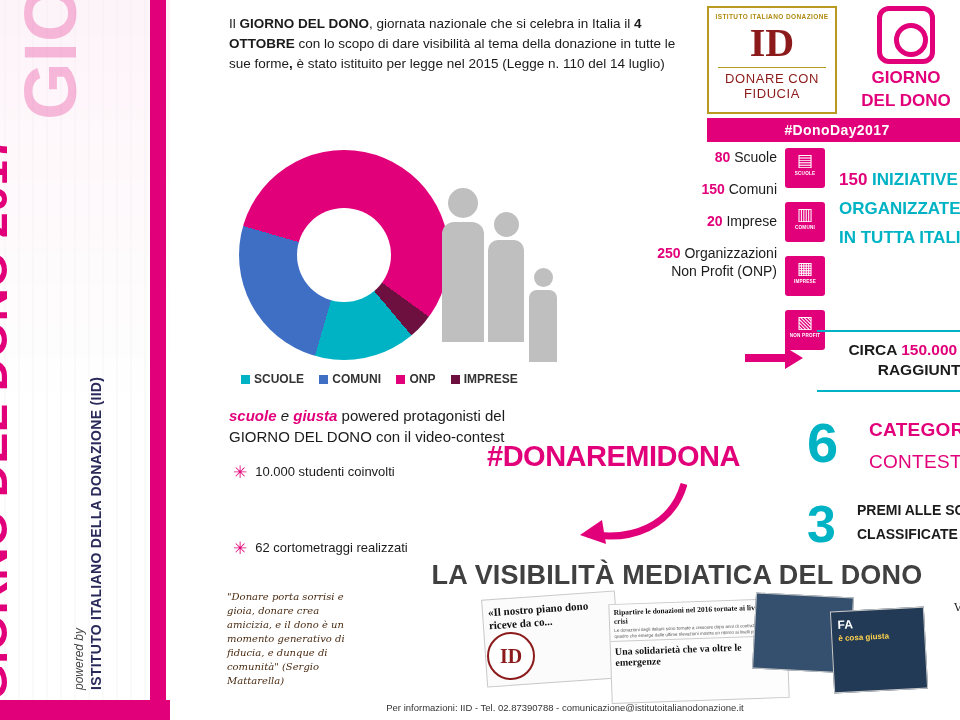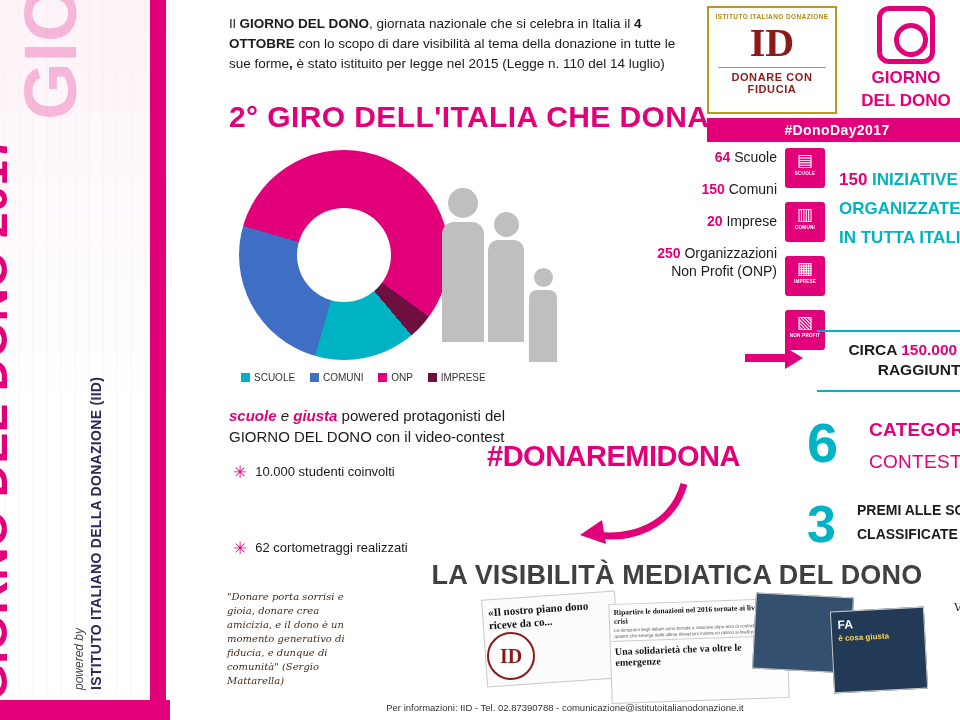--- a/index.html
+++ b/index.html
@@ -49,21 +49,21 @@
   #intro b{font-weight:bold;}
   
   #logo-block{position:absolute;left:520px;top:6px;width:260px;}
   #iid-logo{
     position:absolute;left:0;top:0;width:130px;height:108px;
     border:2px solid #b99a20;box-sizing:border-box;text-align:center;background:#fff;
   }
   #iid-logo .top{font-size:6.5px;font-weight:bold;color:#b08a10;letter-spacing:.4px;margin-top:5px;}
   #iid-logo .id{font-size:40px;font-weight:bold;color:#8c1a1a;line-height:42px;margin-top:2px;font-family:"Liberation Serif",serif;}
   #iid-logo .rule{width:86%;height:1px;background:#b99a20;margin:3px auto;}
-  #iid-logo .bottom{font-size:11px;font-weight:bold;color:#8c1a1a;letter-spacing:.6px;}
+  #iid-logo .bottom{font-size:13px;font-weight:normal;color:#8c1a1a;letter-spacing:.6px;}
   #gdd-logo{position:absolute;left:138px;top:0;width:122px;height:108px;}
   #gdd-logo .mark{
     width:58px;height:58px;margin:0 auto;border:5px solid #e2007a;border-radius:12px;
     position:relative;box-sizing:border-box;
   }
   #gdd-logo .mark:after{
     content:"";position:absolute;left:12px;top:12px;width:24px;height:24px;
     border:5px solid #e2007a;border-radius:50%;
   }
   #gdd-logo .t1{font-size:17px;font-weight:bold;color:#e2007a;text-align:center;line-height:18px;margin-top:5px;}
@@ -81,21 +81,21 @@
   #donut{
     position:absolute;left:10px;top:0;width:210px;height:210px;border-radius:50%;
     background:conic-gradient(
       #e2007a 0deg 126deg,
       #6d1040 126deg 140deg,
       #00b3c4 140deg 196deg,
       #3f6fc4 196deg 286deg,
       #e2007a 286deg 360deg);
   }
   #donut:after{content:"";position:absolute;left:58px;top:58px;width:94px;height:94px;border-radius:50%;background:#fff;}
-  #legend{position:absolute;left:12px;top:222px;font-size:10px;font-weight:normal;color:#333;white-space:nowrap;}
+  #legend{position:absolute;left:12px;top:222px;font-size:12px;font-weight:bold;color:#333;white-space:nowrap;}
   #legend .li{display:inline-block;margin-right:12px;}
   #legend .sw{display:inline-block;width:9px;height:9px;margin-right:4px;vertical-align:-1px;}
   
   #people{position:absolute;left:255px;top:160px;width:130px;height:200px;}
   .person{position:absolute;background:#bfbfbf;}
   .p-head{border-radius:50%;}
   
   #counts{position:absolute;left:370px;top:148px;width:220px;}
   .count-row{font-size:14px;color:#1b1b1b;text-align:right;margin-bottom:14px;line-height:18px;}
   .count-row .n{color:#e2007a;font-weight:bold;}
@@ -215,21 +215,20 @@
       <div class="bottom">DONARE CON FIDUCIA</div>
     </div>
     <div id="gdd-logo">
       <div class="mark"></div>
       <div class="t1">GIORNO</div>
       <div class="t1">DEL DONO</div>
     </div>
     <div id="hashtag-bar">#DonoDay2017</div>
   </div>
 
-  <div id="giro-title">2° GIRO DELL'ITALIA CHE DONA</div>
 
   <div id="donut-wrap">
     <div id="donut"></div>
     <div id="legend">
       <span class="li"><span class="sw" style="background:#00b3c4"></span><span>SCUOLE</span></span>
       <span class="li"><span class="sw" style="background:#3f6fc4"></span><span>COMUNI</span></span>
       <span class="li"><span class="sw" style="background:#e2007a"></span><span>ONP</span></span>
       <span class="li"><span class="sw" style="background:#6d1040"></span><span>IMPRESE</span></span>
     </div>
   </div>
@@ -238,21 +237,21 @@
     <div class="person p-head" style="left:6px;top:28px;width:30px;height:30px;"></div>
     <div class="person" style="left:0px;top:62px;width:42px;height:120px;border-radius:12px 12px 0 0;"></div>
     <div class="person p-head" style="left:52px;top:52px;width:25px;height:25px;"></div>
     <div class="person" style="left:46px;top:80px;width:36px;height:102px;border-radius:10px 10px 0 0;"></div>
     <div class="person p-head" style="left:92px;top:108px;width:19px;height:19px;"></div>
     <div class="person" style="left:87px;top:130px;width:28px;height:72px;border-radius:8px 8px 0 0;"></div>
   </div>
 
   <div id="counts">
     <div class="count-row">
-      <span class="n">64</span>
+      <span class="n">80</span>
       <span>Scuole</span>
     </div>
     <div class="count-row">
       <span class="n">150</span>
       <span>Comuni</span>
     </div>
     <div class="count-row">
       <span class="n">20</span>
       <span>Imprese</span>
     </div>

